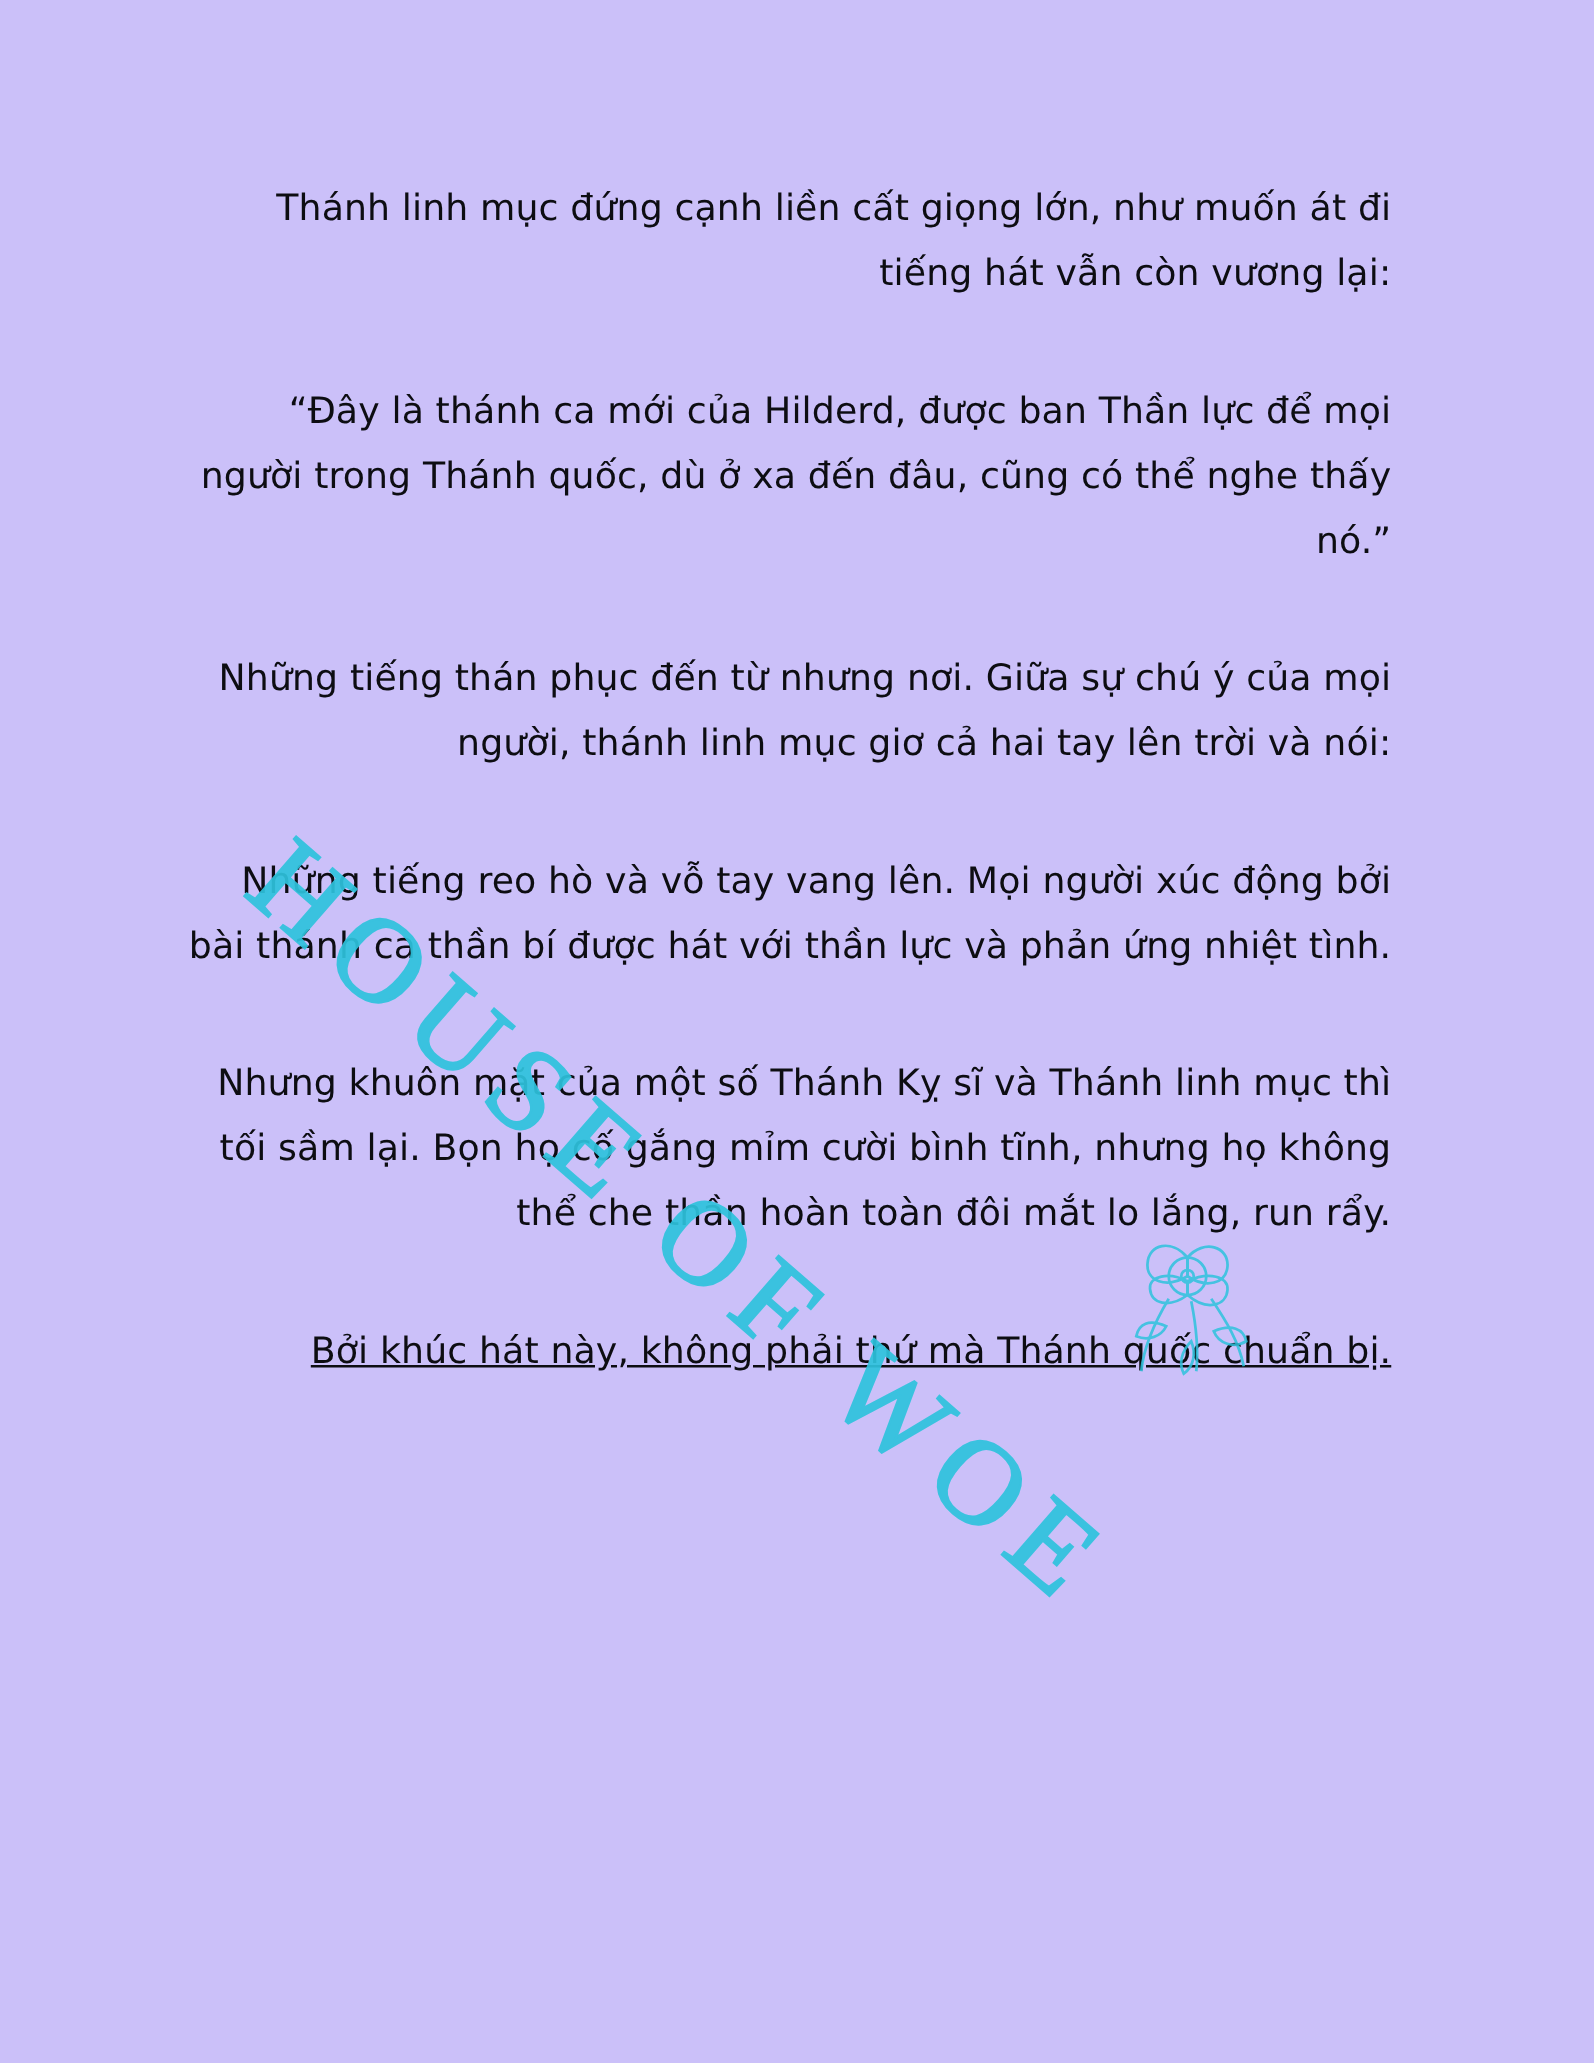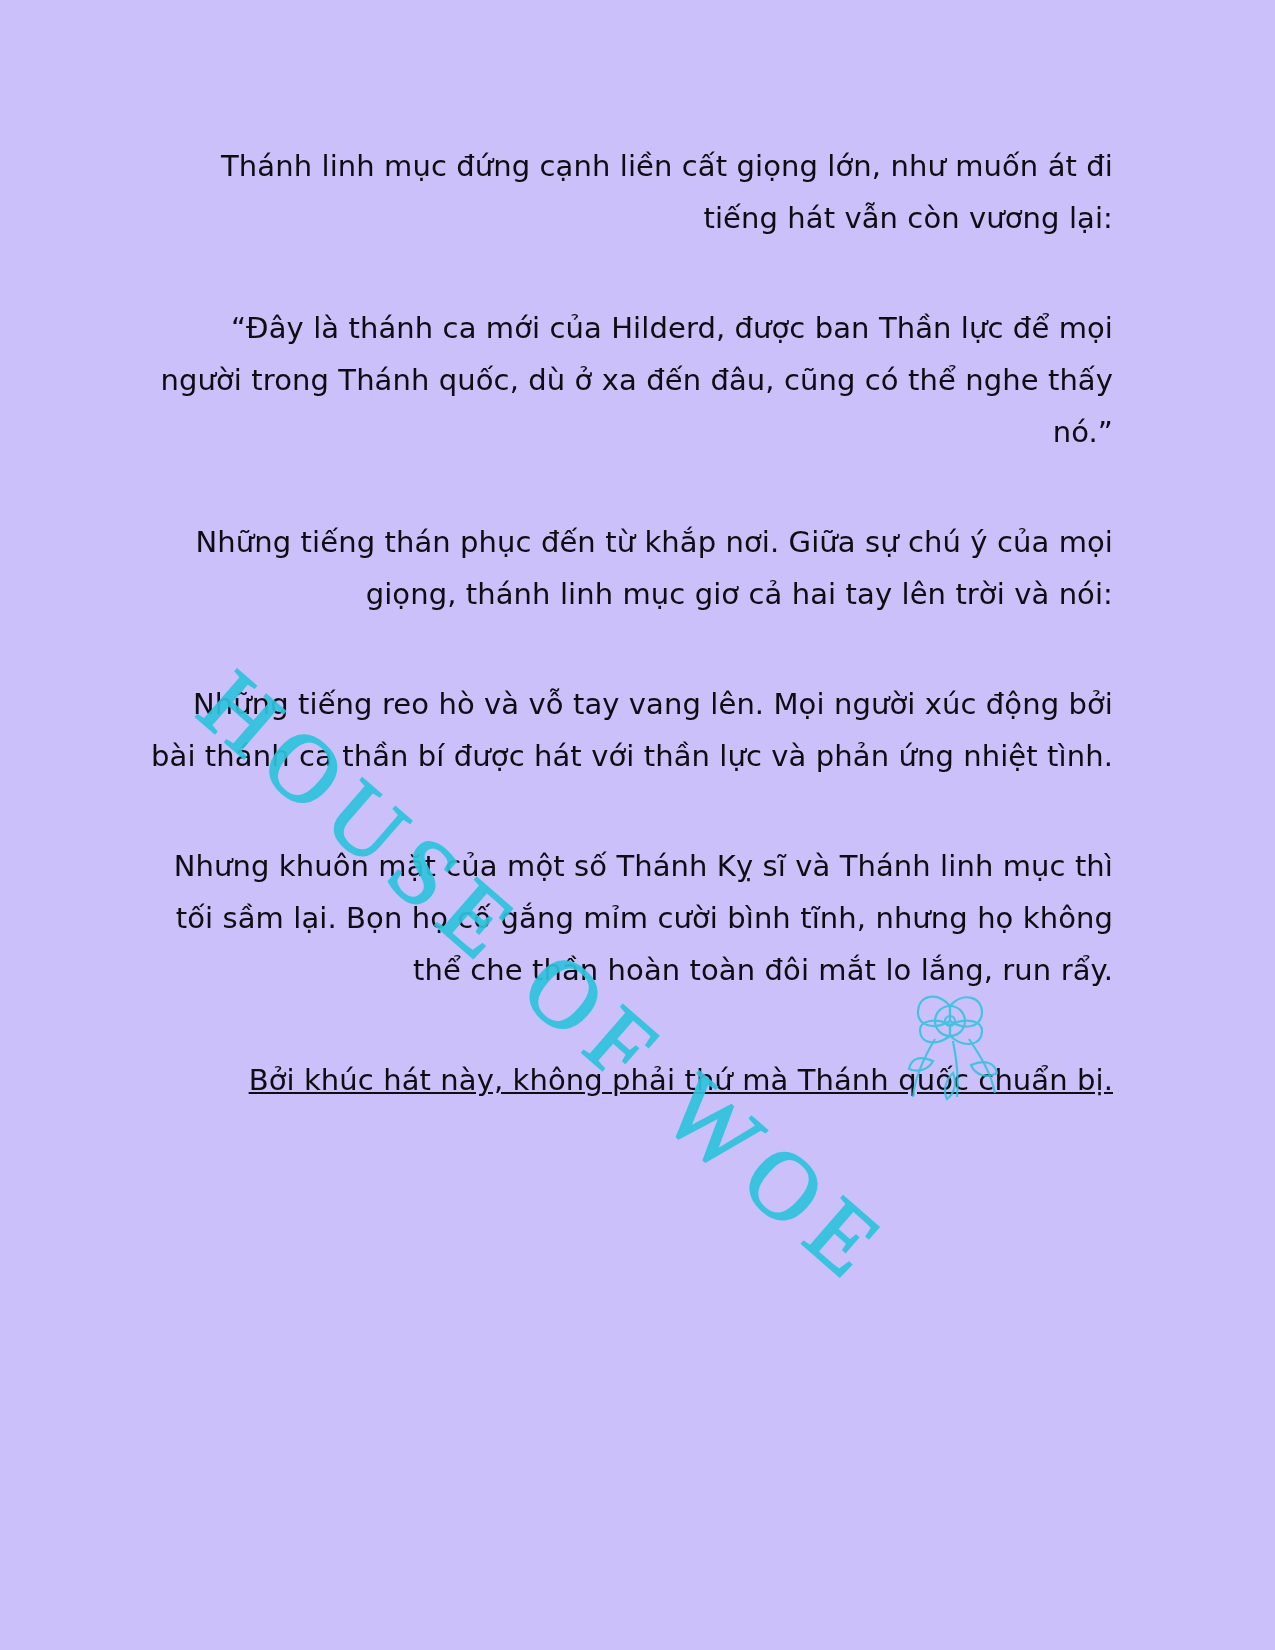--- a/index.html
+++ b/index.html
@@ -72,21 +72,21 @@
   }
 </style>
 </head>
 <body>
 
 <div class="page">
 
   <div class="content">
     <p class="para">Thánh linh mục đứng cạnh liền cất giọng lớn, như muốn át đi tiếng hát vẫn còn vương lại:</p>
     <p class="para">“Đây là thánh ca mới của Hilderd, được ban Thần lực để mọi người trong Thánh quốc, dù ở xa đến đâu, cũng có thể nghe thấy nó.”</p>
-    <p class="para">Những tiếng thán phục đến từ khắp nơi. Giữa sự chú ý của mọi giọng, thánh linh mục giơ cả hai tay lên trời và nói:</p>
+    <p class="para">Những tiếng thán phục đến từ nhưng nơi. Giữa sự chú ý của mọi người, thánh linh mục giơ cả hai tay lên trời và nói:</p>
     <p class="para">Những tiếng reo hò và vỗ tay vang lên. Mọi người xúc động bởi bài thánh ca thần bí được hát với thần lực và phản ứng nhiệt tình.</p>
     <p class="para">Nhưng khuôn mặt của một số Thánh Kỵ sĩ và Thánh linh mục thì tối sầm lại. Bọn họ cố gắng mỉm cười bình tĩnh, nhưng họ không thể che thần hoàn toàn đôi mắt lo lắng, run rẩy.</p>
     <p class="para">Bởi khúc hát này, không phải thứ mà Thánh quốc chuẩn bị.</p>
   </div>
 
   <div class="watermark">
     <div class="watermark-text">HOUSE OF WOE</div>
     <svg class="flower" viewBox="0 0 150 150" xmlns="http://www.w3.org/2000/svg">
       <g fill="none" stroke="#2ec3dd" stroke-width="2.2">
         <circle cx="75" cy="66" r="15"></circle>

